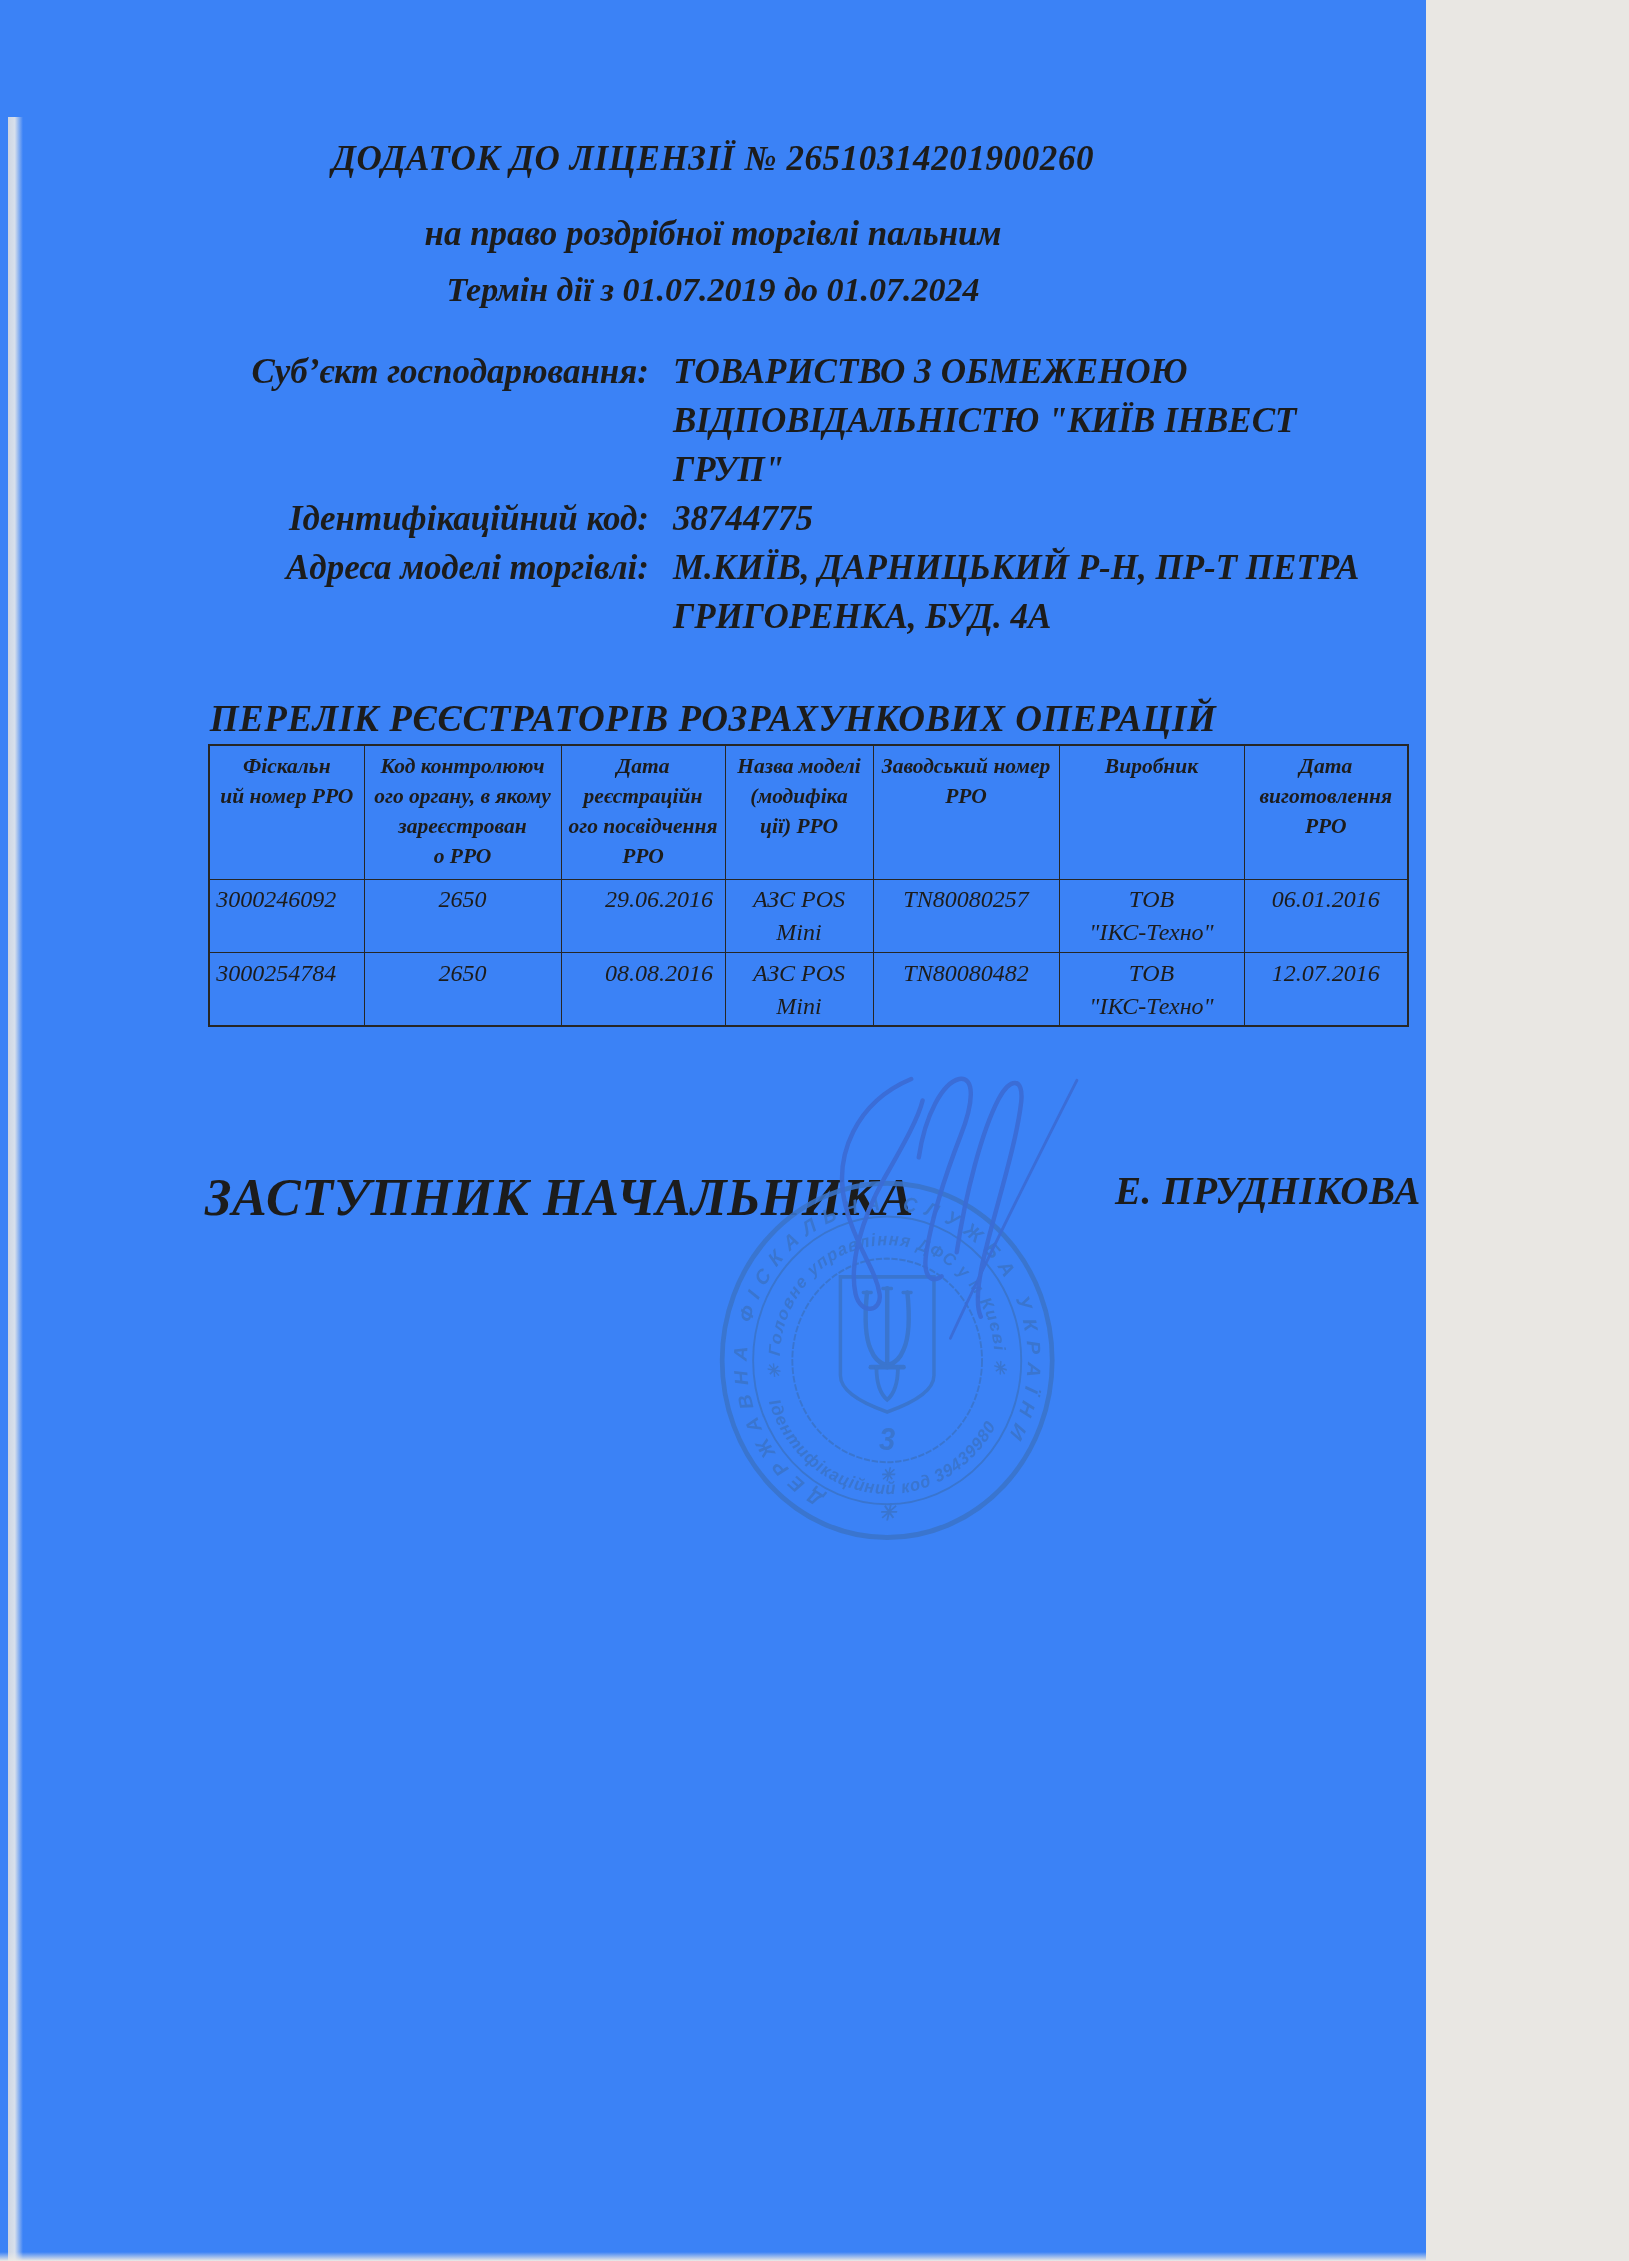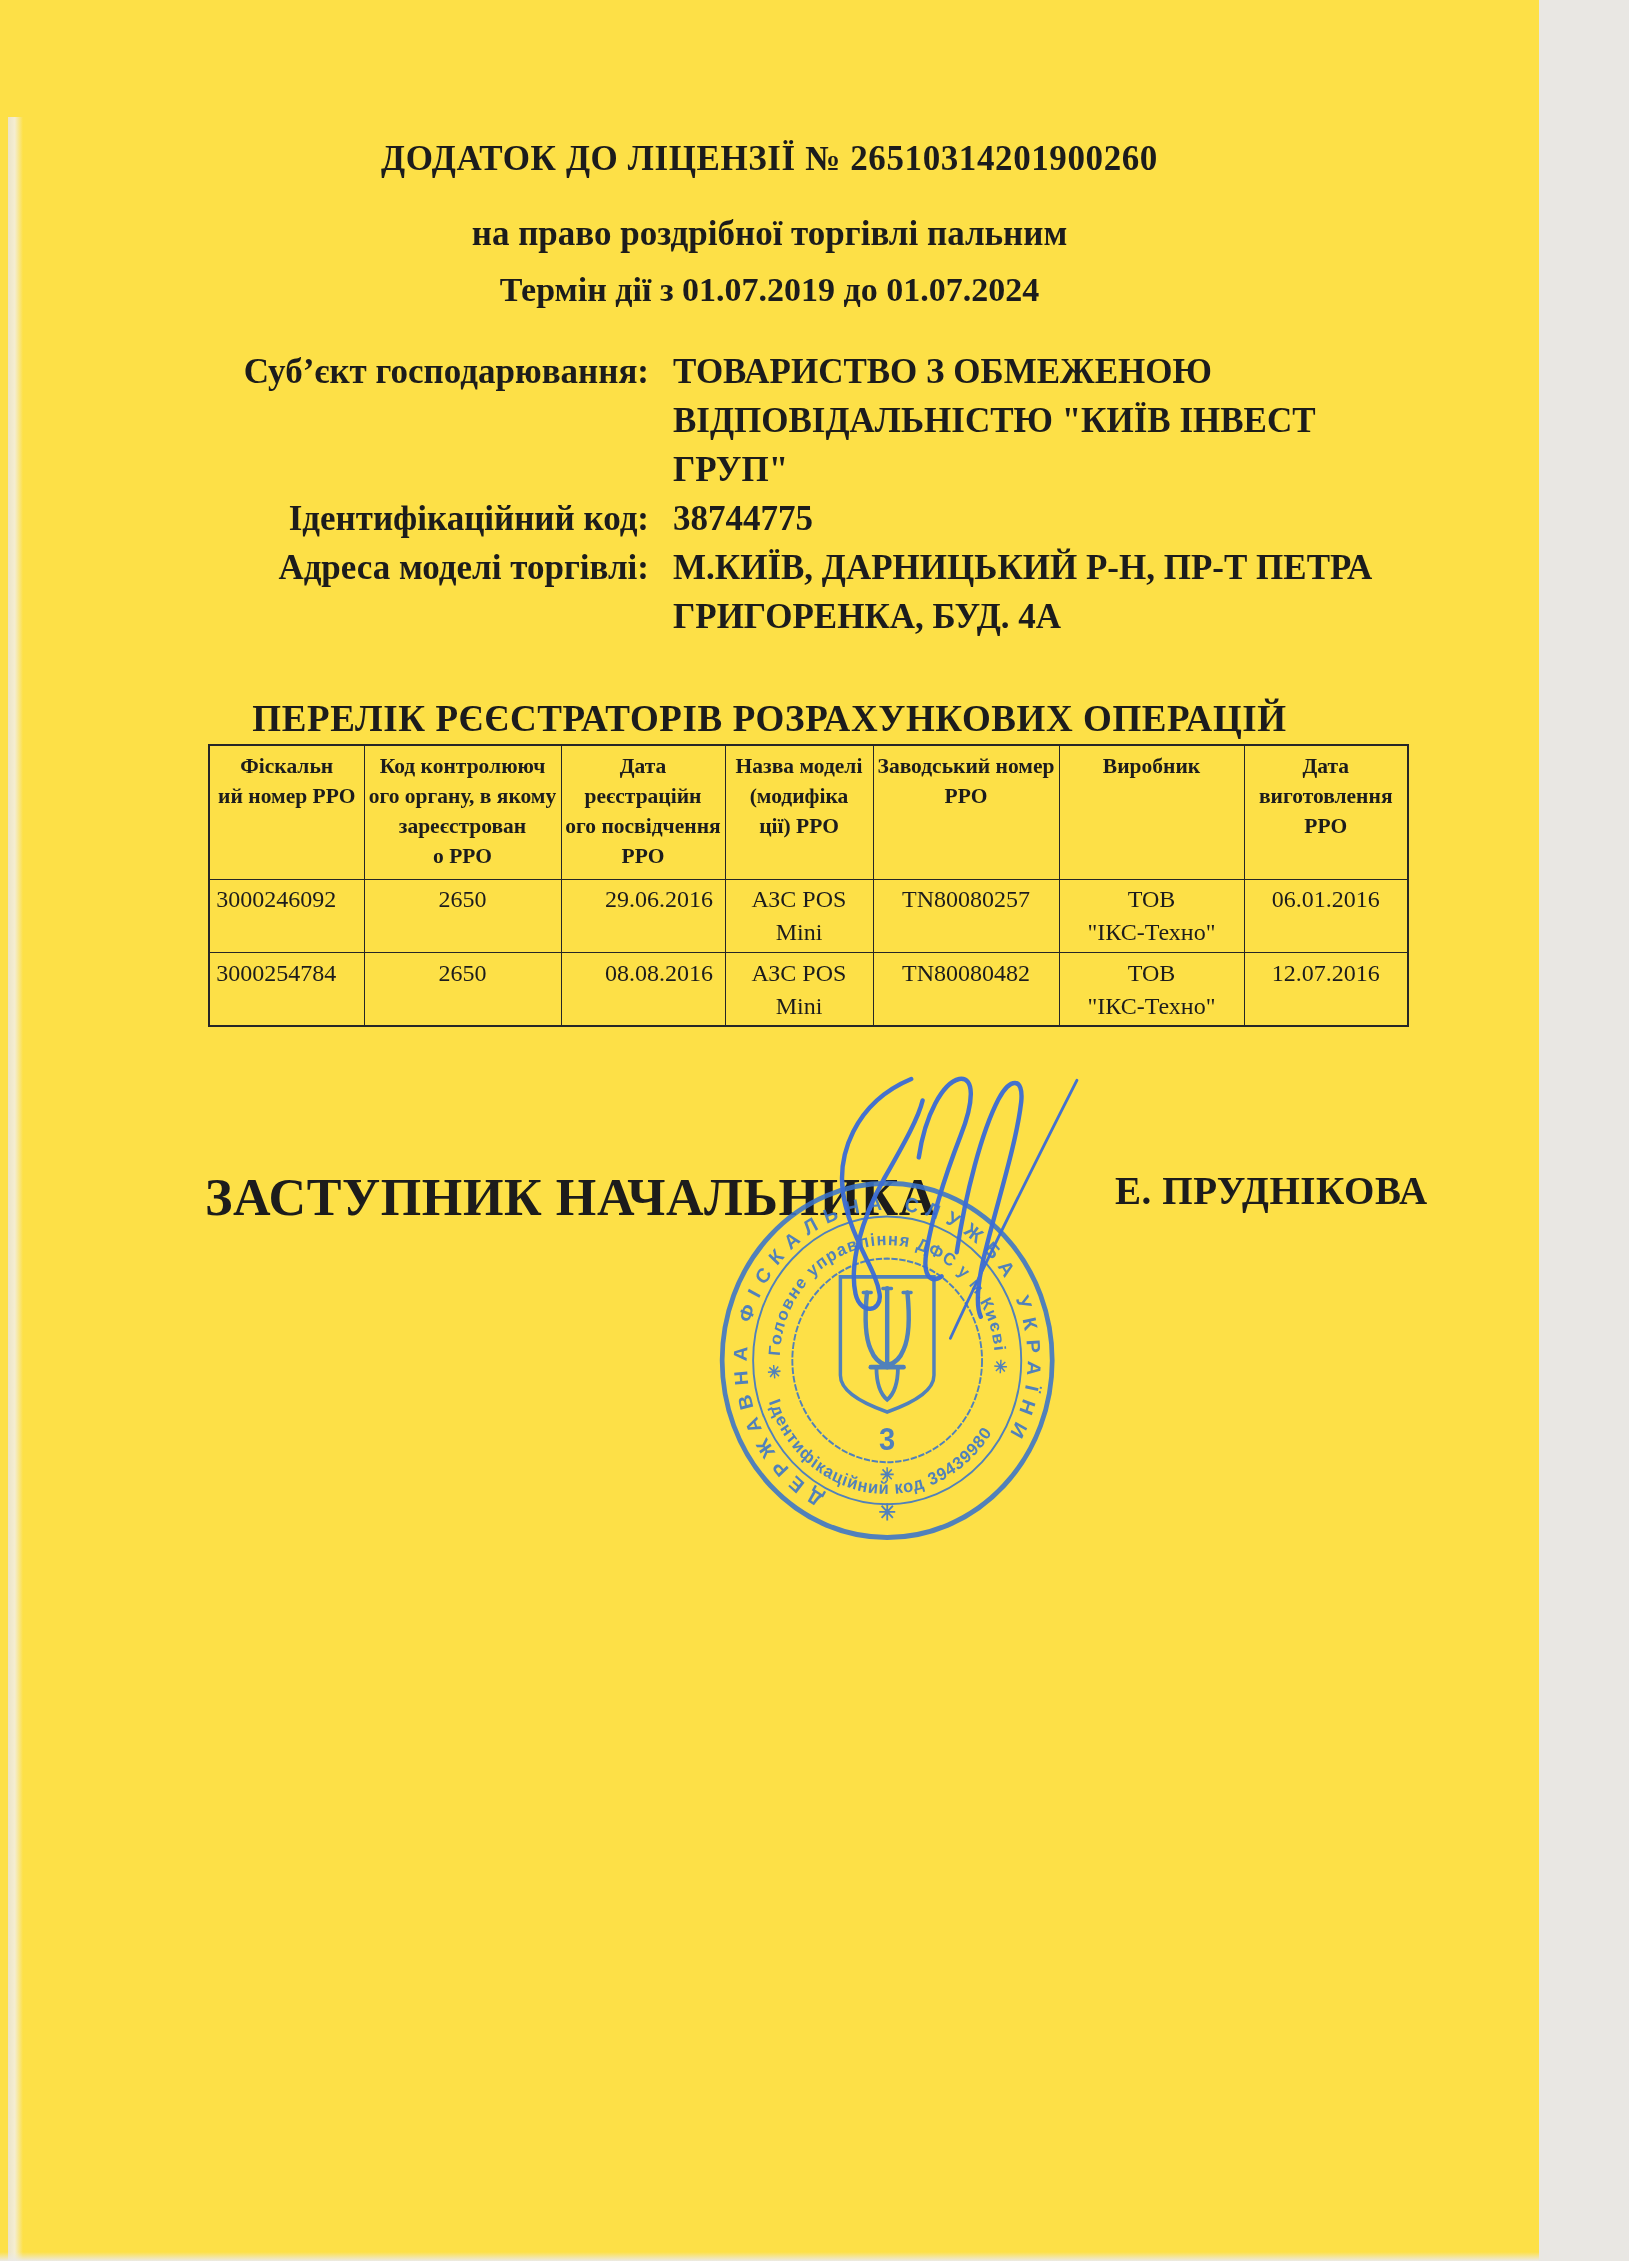--- a/index.html
+++ b/index.html
@@ -1,20 +1,20 @@
 <!DOCTYPE html>
 <html style="font-size:10px"><head>
 <meta charset="utf-8">
 <style>
   html,body{margin:0;padding:0;background:#e9e7e3;}
   .page{
-    position:relative; width:1539px; height:2261px;
-    background:#fde047;
+    position:relative; width:1426px; height:2261px;
+    background:#3b82f6;
     font-family:"Liberation Serif", serif;
-    color:#1c1c1c; overflow:hidden;
+    color:#1c1c1c; overflow:hidden;font-style:italic;
   }
   .scan-edge{
     position:absolute; left:7.6px; top:117px; width:15px; height:2144px;
     background:linear-gradient(to right,#e8e4de 0%,#f3f0ea 45%,rgba(251,250,247,0) 100%);
     opacity:.85;
   }
   .scan-bottom{
     position:absolute; left:0; bottom:0; width:100%; height:8.9px;
     background:linear-gradient(to top,#eceae5,rgba(251,250,247,0));
   }

